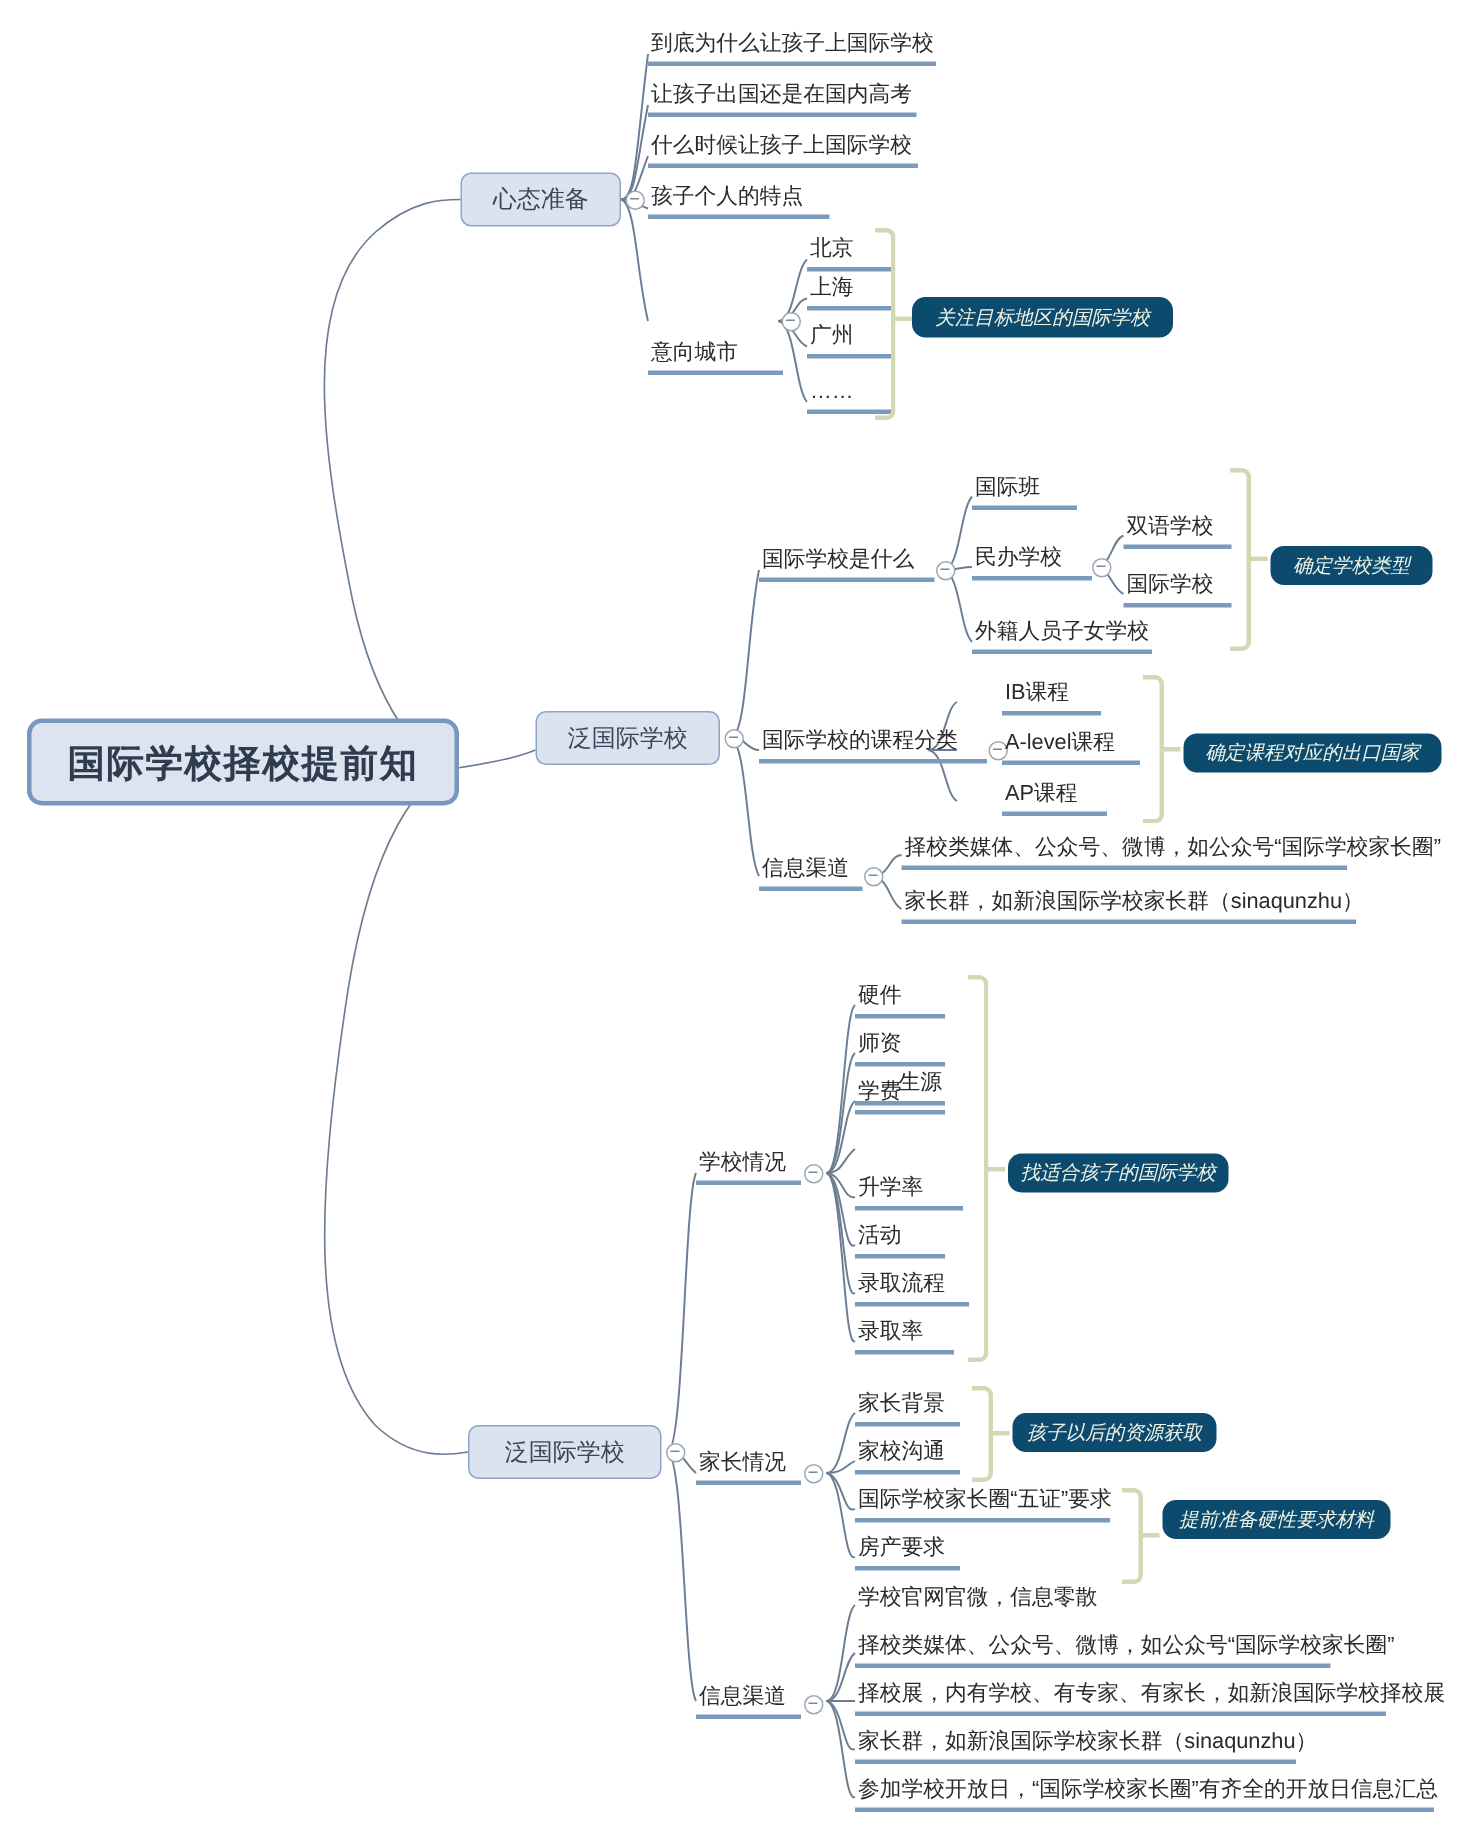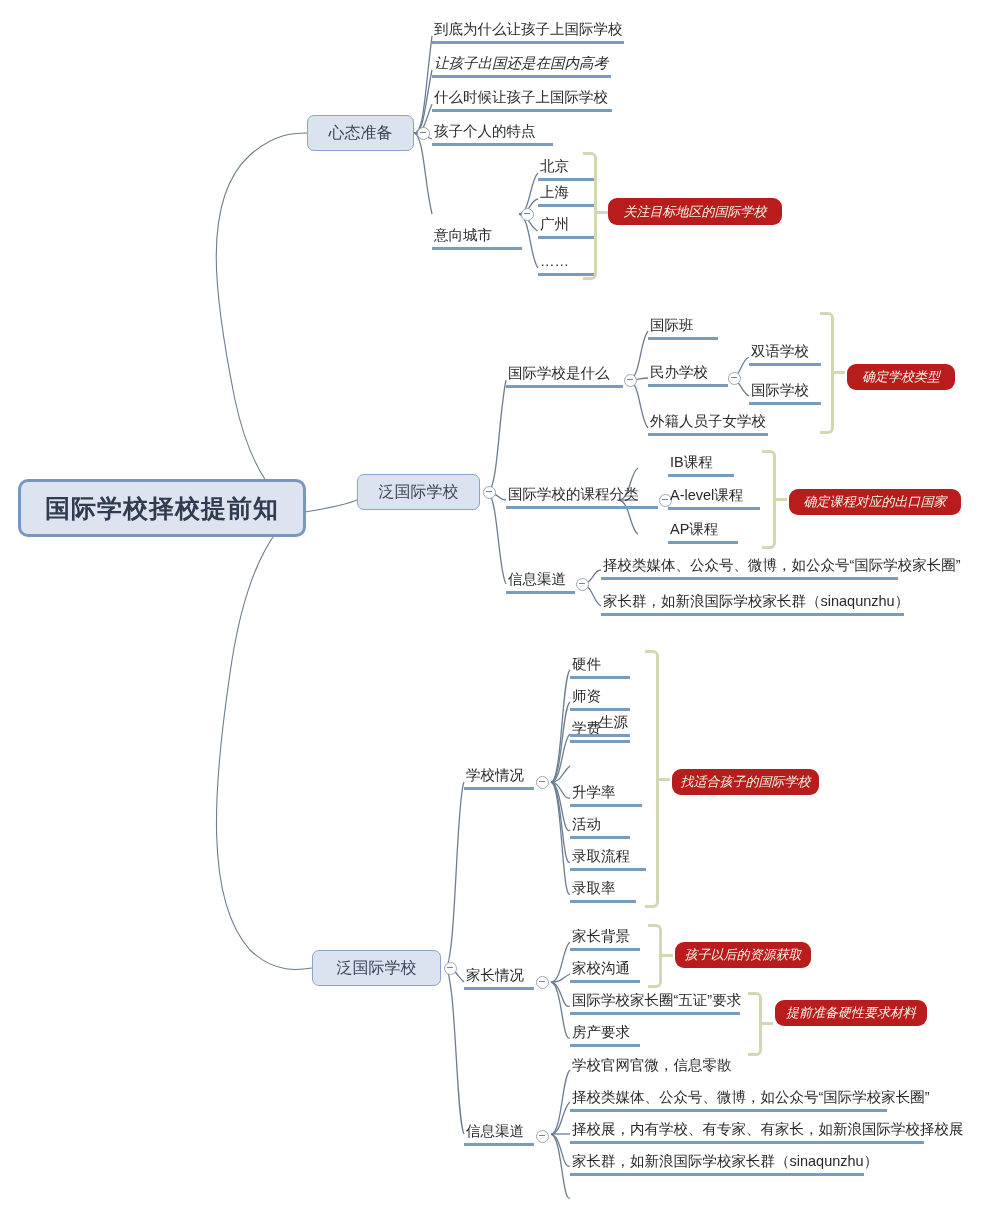--- a/index.html
+++ b/index.html
@@ -44,21 +44,21 @@
     font-size:14.5px;
     line-height:18px;
     padding:0 2px 3px 2px;
     border-bottom:3px solid #7b9bbd;
   }
   .topic.nobar{border-bottom:none;padding-bottom:0;}
 
   
   .callout{
     box-sizing:border-box;
-    background:#b91c1c;
+    background:#0c4a6e;
     border-radius:9px;
     color:#f2f5e6;
     font-size:13px;
     font-style:italic;
     display:flex;align-items:center;justify-content:center;
     padding:0 10px;
   }
 
   
   .handle{
@@ -179,21 +179,21 @@
   <div class="node branch" style="left:307px;top:115px;width:107px;height:36px;">心态准备</div>
   <div class="handle" style="left:417px;top:127px;"></div>
 
   <div class="node branch" style="left:357px;top:474px;width:123px;height:36px;">泛国际学校</div>
   <div class="handle" style="left:483px;top:486px;"></div>
 
   <div class="node branch" style="left:312px;top:950px;width:129px;height:36px;">泛国际学校</div>
   <div class="handle" style="left:444px;top:962px;"></div>
 
   <div class="node topic" style="left:432px;top:20px;width:188px;">到底为什么让孩子上国际学校</div>
-  <div class="node topic" style="left:432px;top:54px;width:175px;font-style:italic;">让孩子出国还是在国内高考</div>
+  <div class="node topic" style="left:432px;top:54px;width:175px;">让孩子出国还是在国内高考</div>
   <div class="node topic" style="left:432px;top:88px;width:176px;">什么时候让孩子上国际学校</div>
   <div class="node topic" style="left:432px;top:122px;width:117px;">孩子个人的特点</div>
   <div class="node topic" style="left:432px;top:198px;width:86px;margin-top:28px;">意向城市</div>
   <div class="handle" style="left:521px;top:208px;"></div>
 
   <div class="node topic" style="left:538px;top:157px;width:52px;">北京</div>
   <div class="node topic" style="left:538px;top:183px;width:52px;">上海</div>
   <div class="node topic" style="left:538px;top:215px;width:52px;">广州</div>
   <div class="node topic" style="left:538px;top:252px;width:52px;">……</div>
 
@@ -265,14 +265,15 @@
   <div class="bracket-stub" style="left:761px;top:1022px;"></div>
   <div class="node callout" style="left:775px;top:1000px;width:152px;height:26px;">提前准备硬性要求材料</div>
 
   <div class="node topic" style="left:464px;top:1122px;width:66px;">信息渠道</div>
   <div class="handle" style="left:536px;top:1130px;"></div>
 
   <div class="node topic nobar" style="left:570px;top:1056px;width:170px;">学校官网官微，信息零散</div>
   <div class="node topic" style="left:570px;top:1088px;width:313px;">择校类媒体、公众号、微博，如公众号“国际学校家长圈”</div>
   <div class="node topic" style="left:570px;top:1120px;width:350px;">择校展，内有学校、有专家、有家长，如新浪国际学校择校展</div>
   <div class="node topic" style="left:570px;top:1152px;width:290px;">家长群，如新浪国际学校家长群（sinaqunzhu）</div>
+  <div class="node topic" style="left:570px;top:1184px;width:382px;">参加学校开放日，“国际学校家长圈”有齐全的开放日信息汇总</div>
 
 </div>
 
 </body></html>

